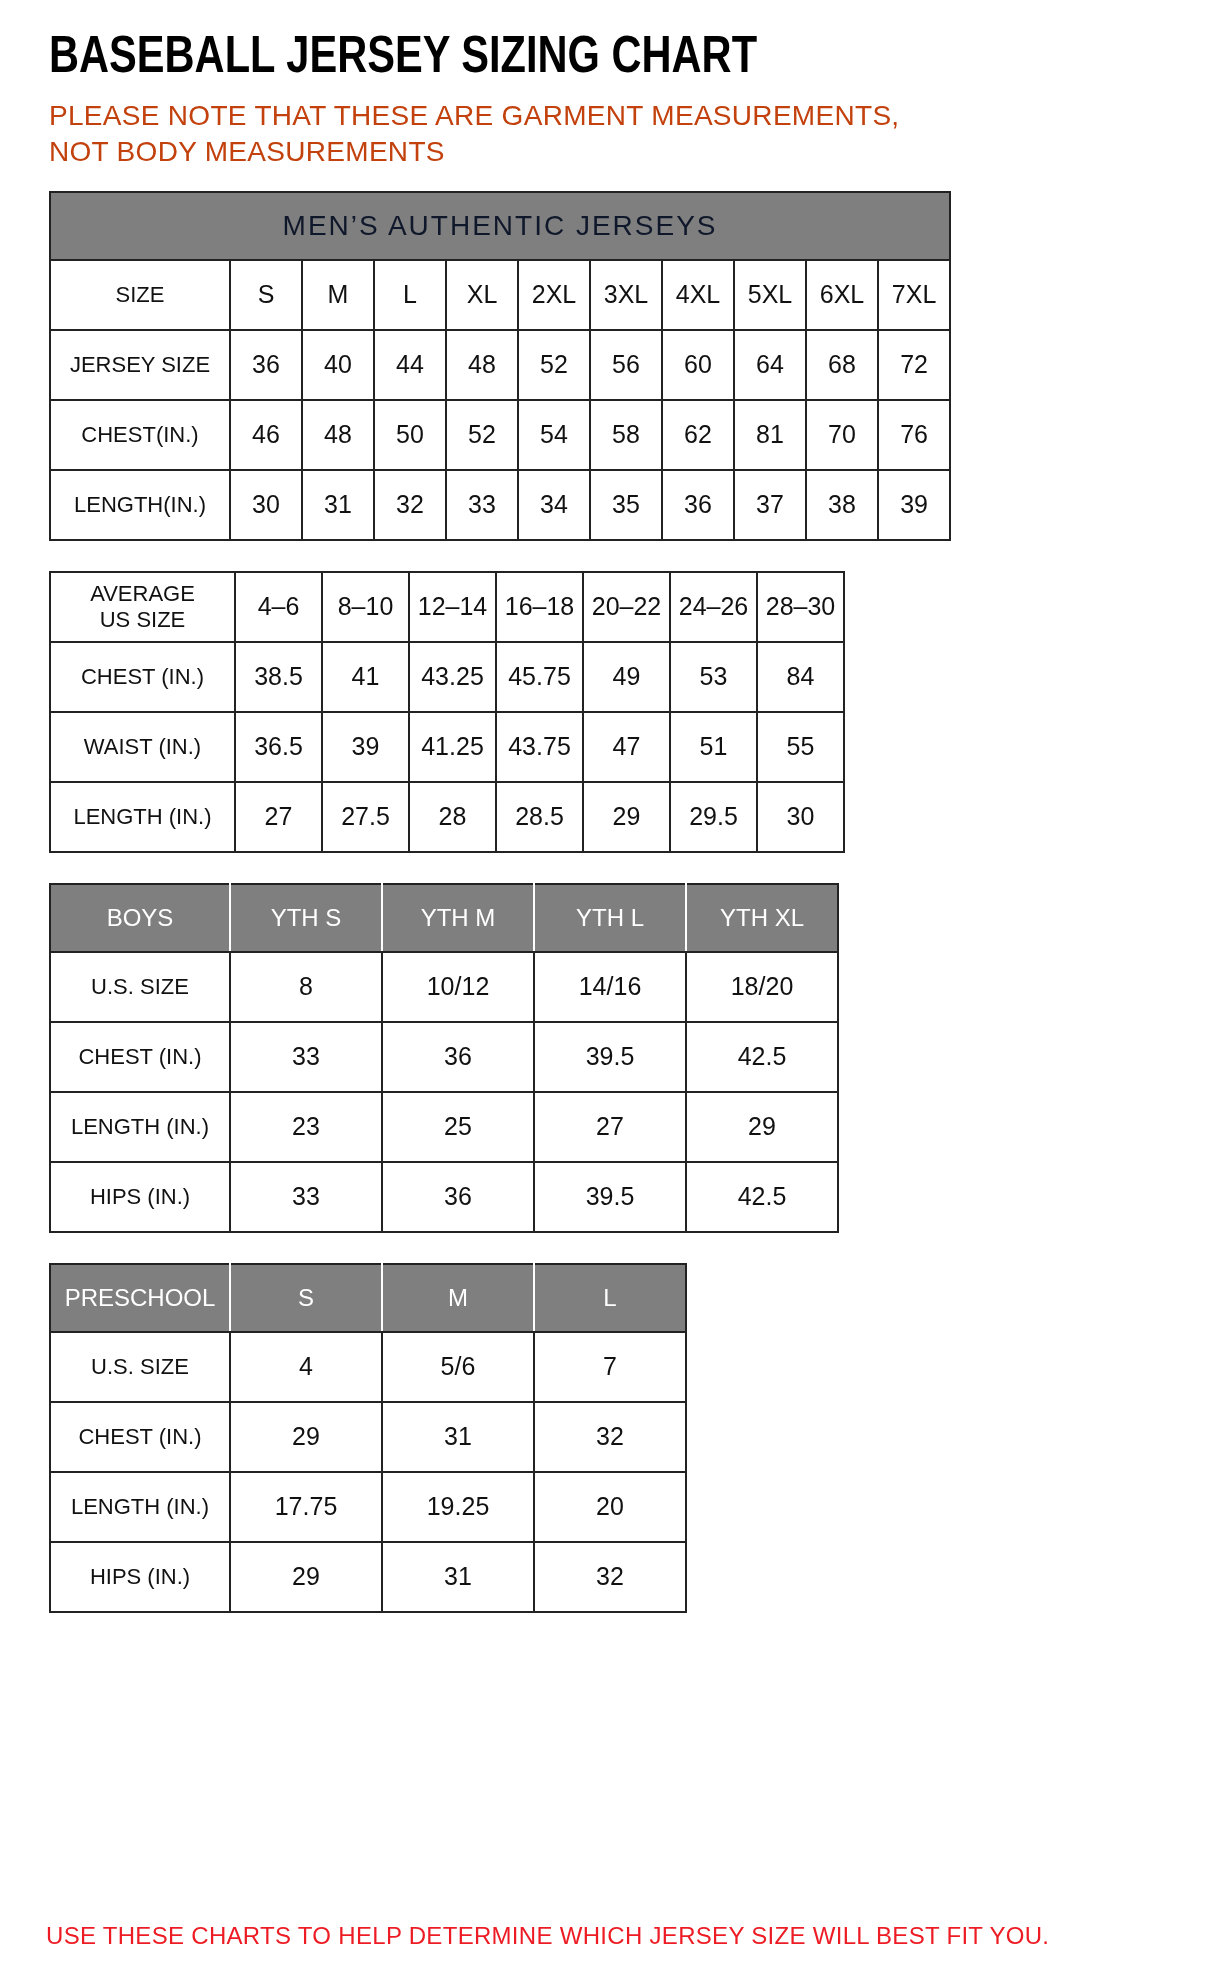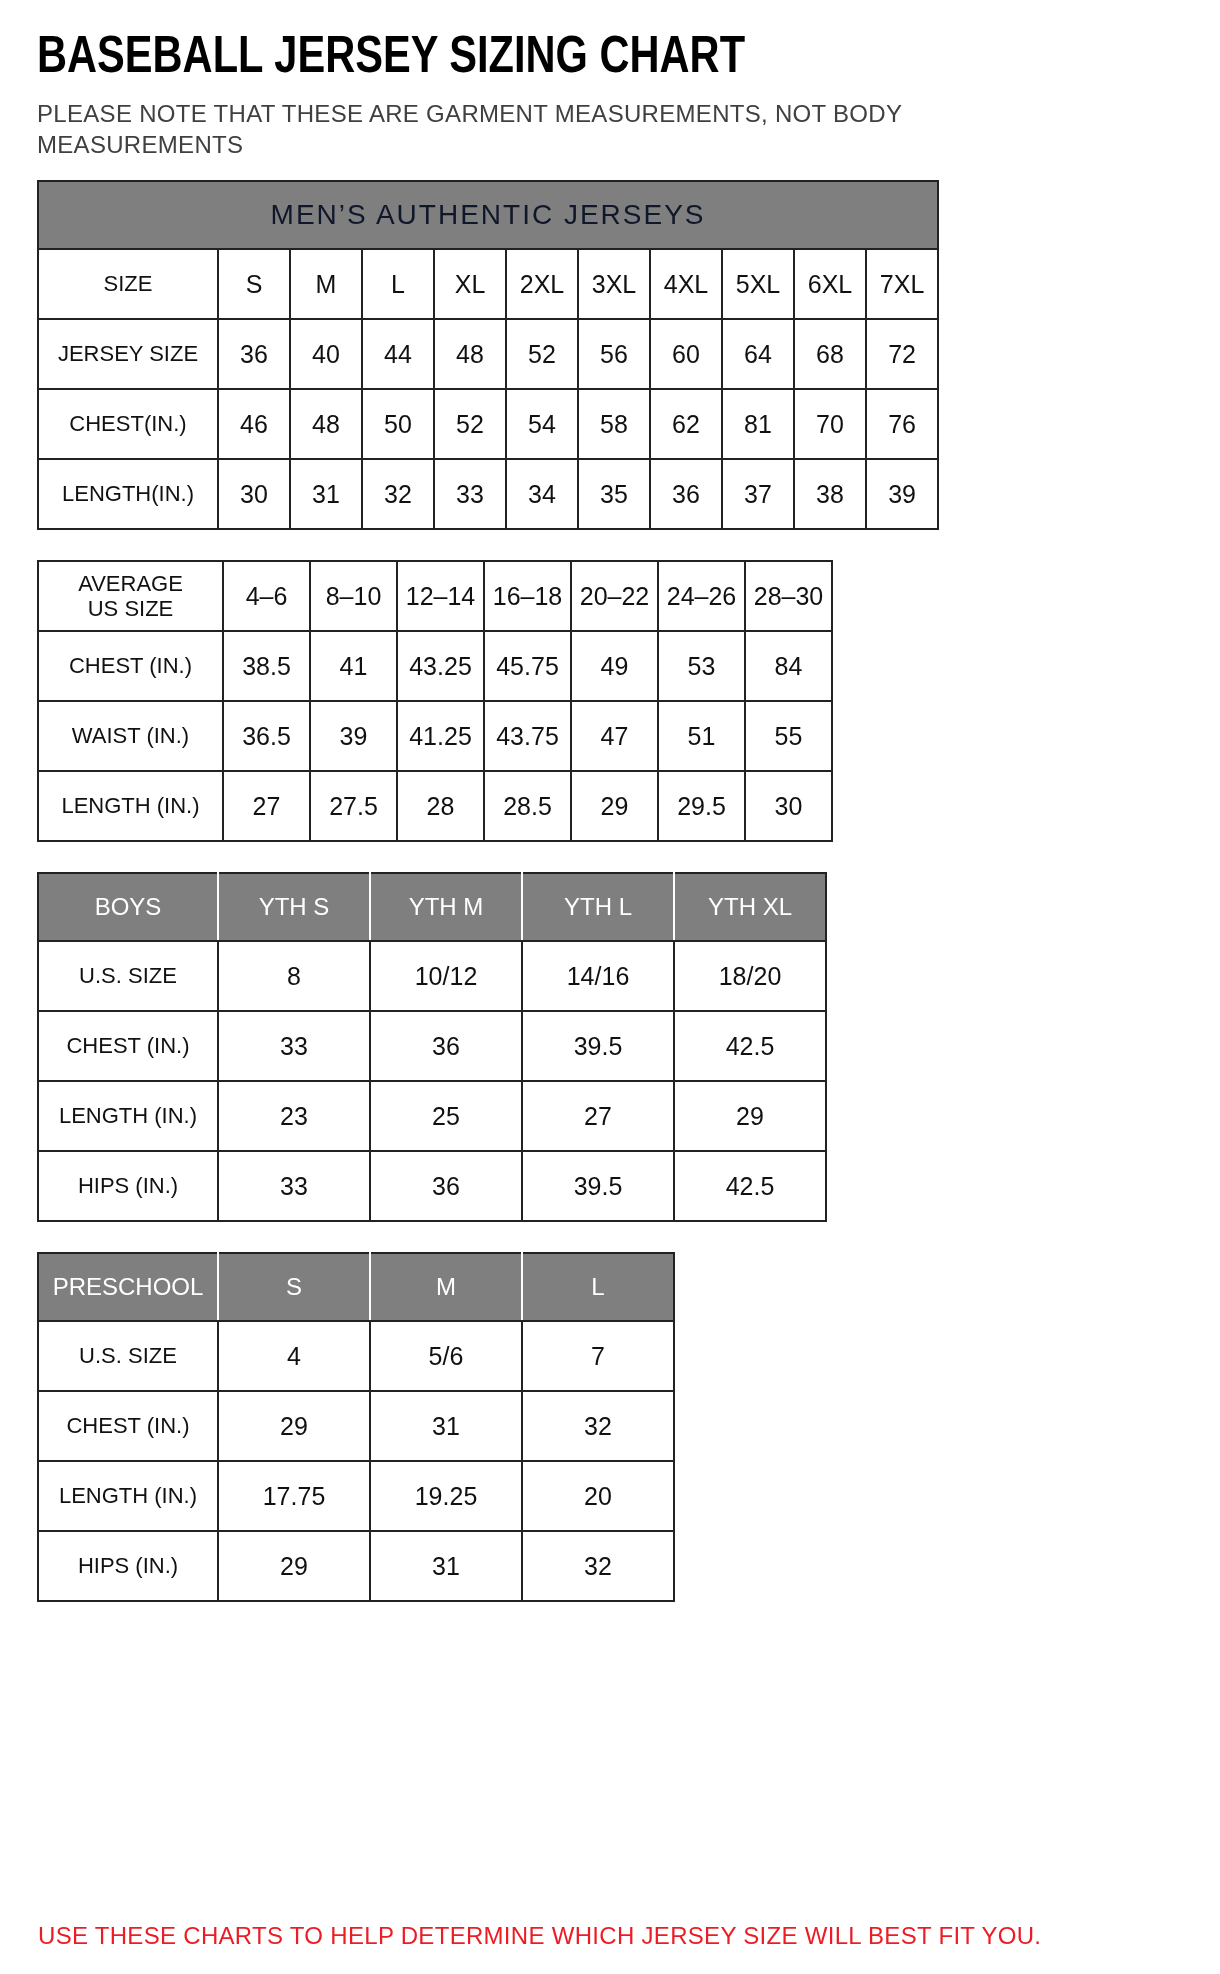--- a/index.html
+++ b/index.html
@@ -1,48 +1,48 @@
 <!DOCTYPE html>
 <html><head>
 <meta charset="utf-8">
 <style>
   html,body{margin:0;padding:0;}
   body{
     width:1220px;height:1974px;background:#ffffff;
     font-family:"Liberation Sans",sans-serif;position:relative;color:#111;
     overflow:hidden;
   }
-  .page{padding:24px 0 0 37px;}
+  .page{padding:24px 0 0 49px;}
   .title{
     margin:0 0 14px 0;font-size:52px;font-weight:bold;color:#000;
     transform:scaleX(0.8);transform-origin:left center;white-space:nowrap;
     letter-spacing:0px;
   }
   .note{
-    margin:0 0 20px 0;color:#404040;font-size:24px;line-height:1.3;
+    margin:0 0 20px 0;color:#c2410c;font-size:28px;line-height:1.3;
     max-width:900px;letter-spacing:0.3px;
   }
   table.size-table{border-collapse:collapse;table-layout:fixed;margin:0 0 30px 0;}
   .size-table td{
     border:2px solid #222;text-align:center;vertical-align:middle;
     height:64px;padding:2px 4px;background:#fff;font-size:25px;color:#111;
   }
   .size-table td.lbl{font-size:22px;border-radius:9px;}
   .size-table td.banner{
     background:#7f7f7f;color:#0f172a;font-size:28px;letter-spacing:2px;height:62px;
   }
   .size-table tr.ghead td{
     background:#7f7f7f;color:#fff;font-size:24px;
     border-left-color:#fff;border-right-color:#fff;height:62px;
   }
   .size-table tr.ghead td:first-child{border-left-color:#222;}
   .size-table tr.ghead td:last-child{border-right-color:#222;}
   .pre-line{white-space:pre-line;line-height:1.15;}
   .footer{
-    position:absolute;left:38px;top:1922px;color:#ed1c24;font-size:24px;
+    position:absolute;left:46px;top:1922px;color:#ed1c24;font-size:24px;
     letter-spacing:0.3px;white-space:nowrap;
   }
   table.mens{width:900px;}
   table.mens col.c-label{width:180px;}
   table.mens col.c-val{width:72px;}
   table.womens{width:794px;}
   table.womens col.c-label{width:185px;}
   table.womens col.c-val{width:87px;}
   table.boys{width:788px;}
   table.boys col.c-label{width:180px;}

